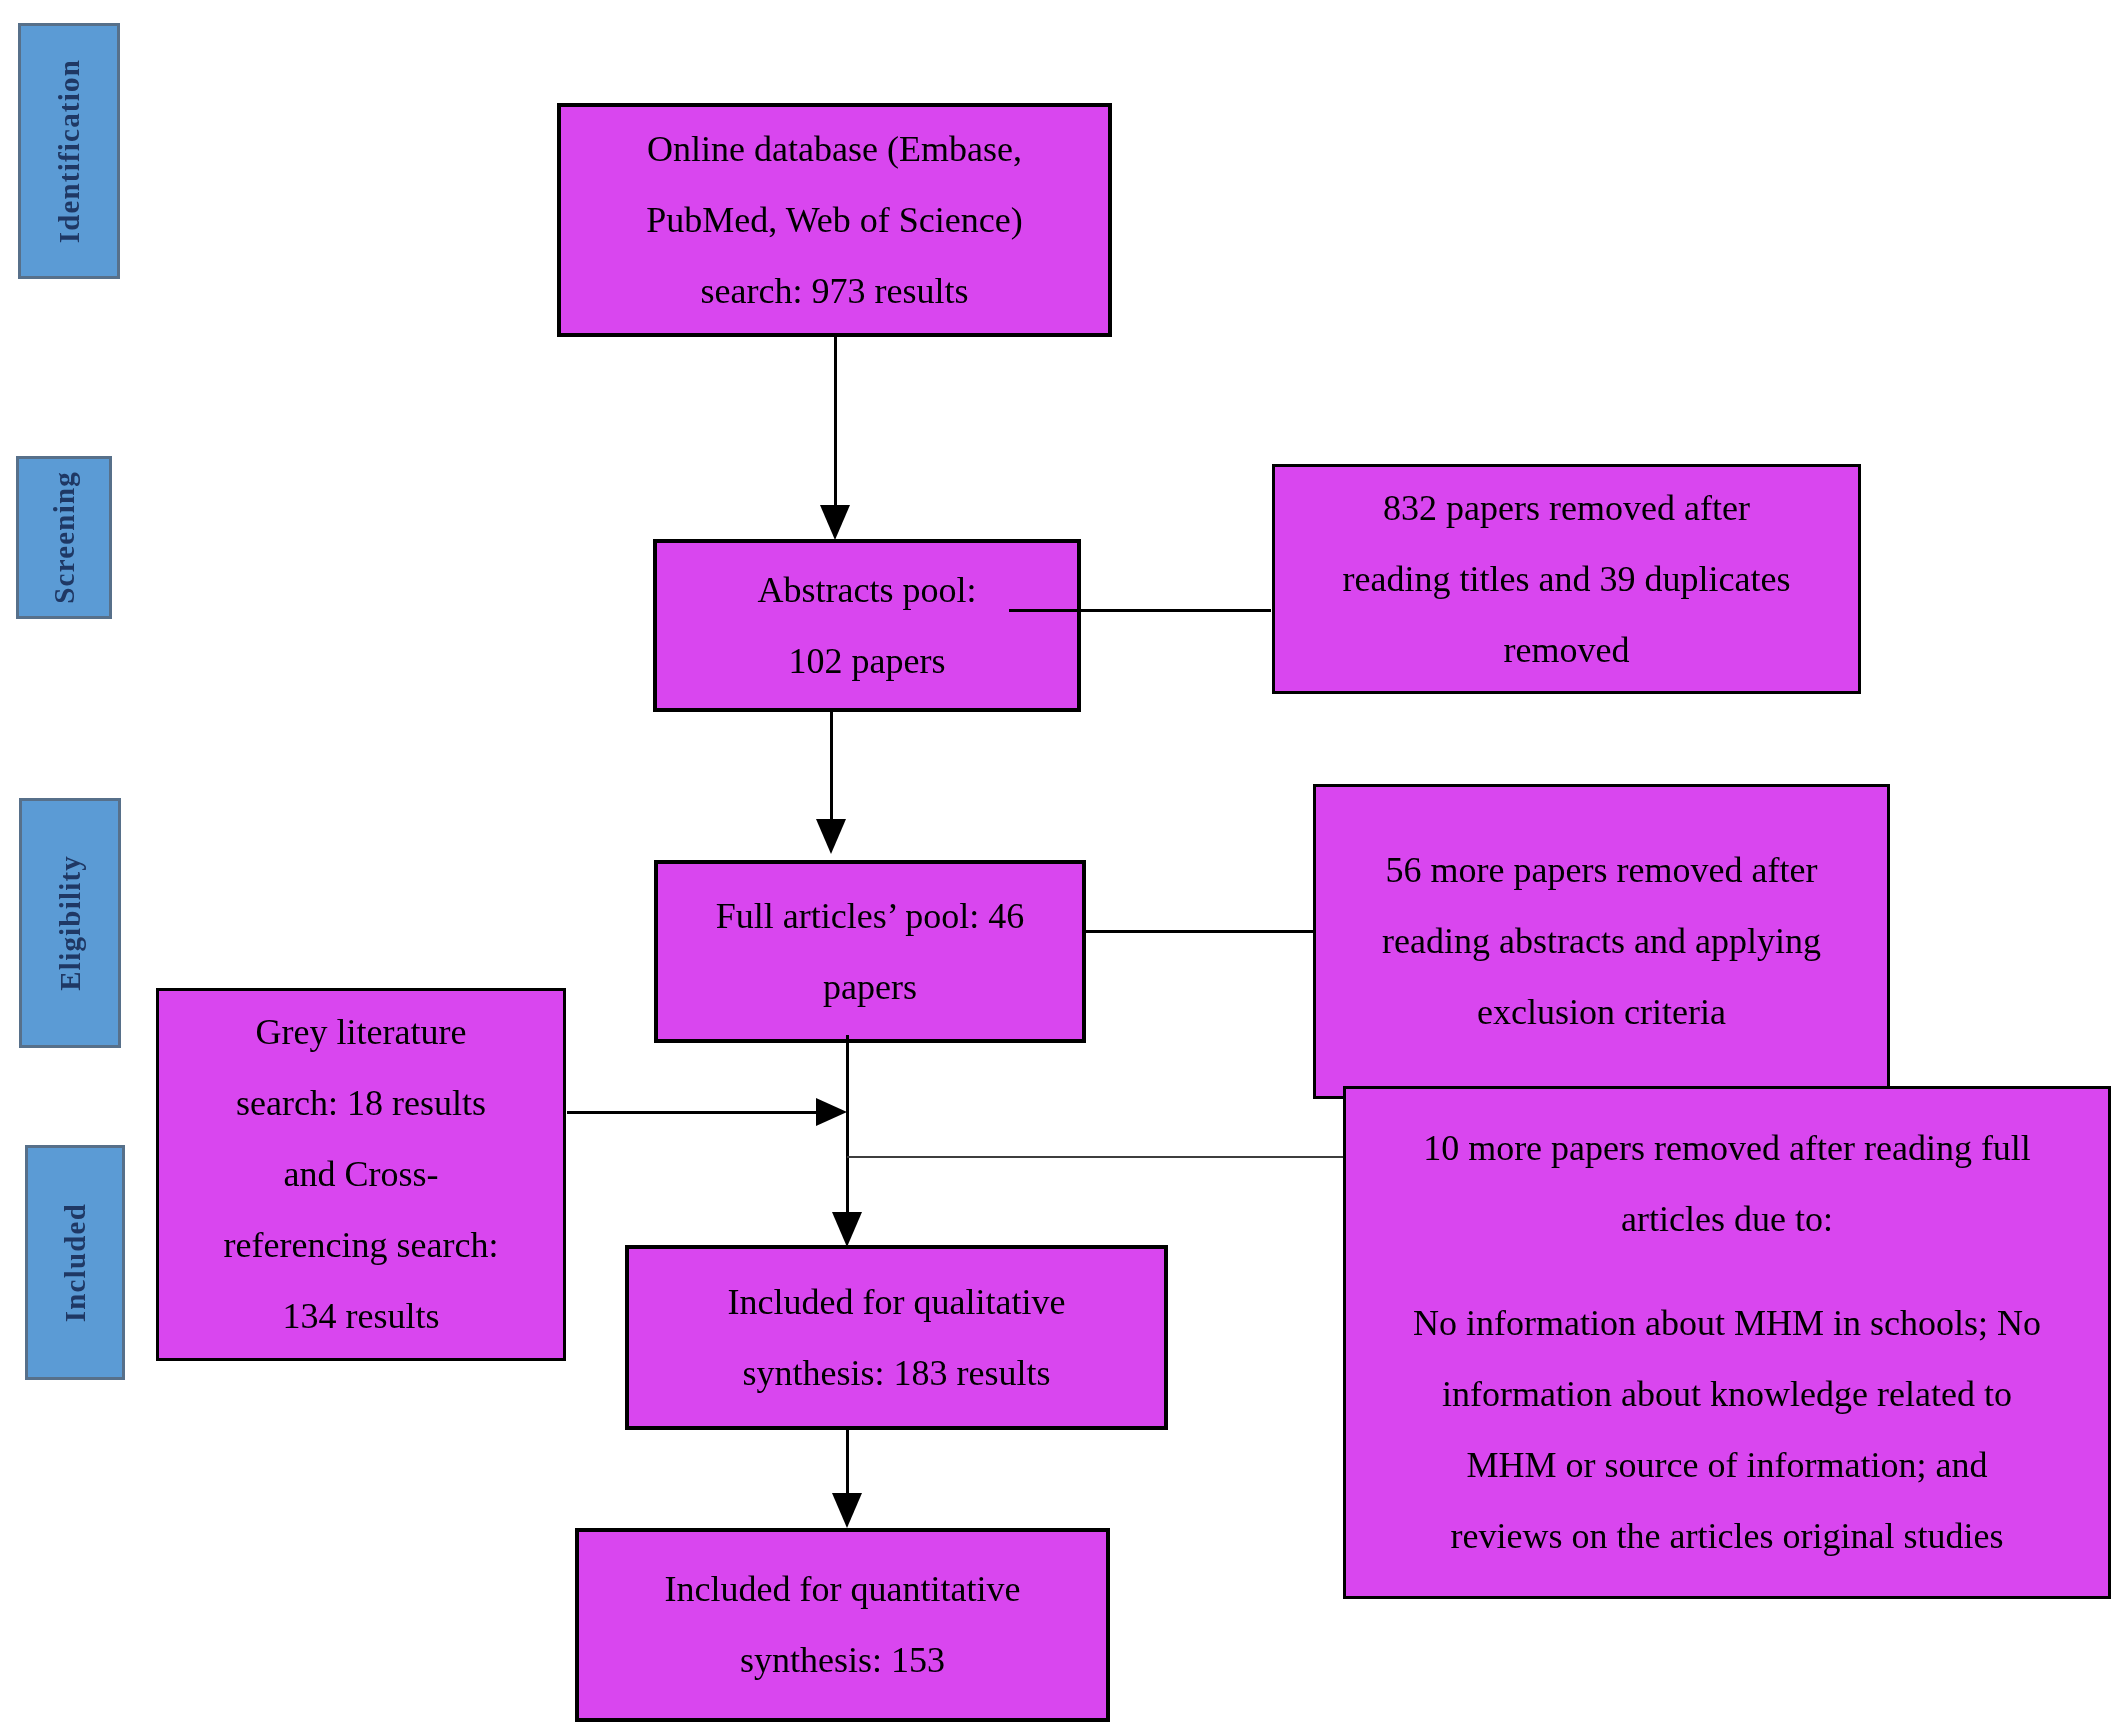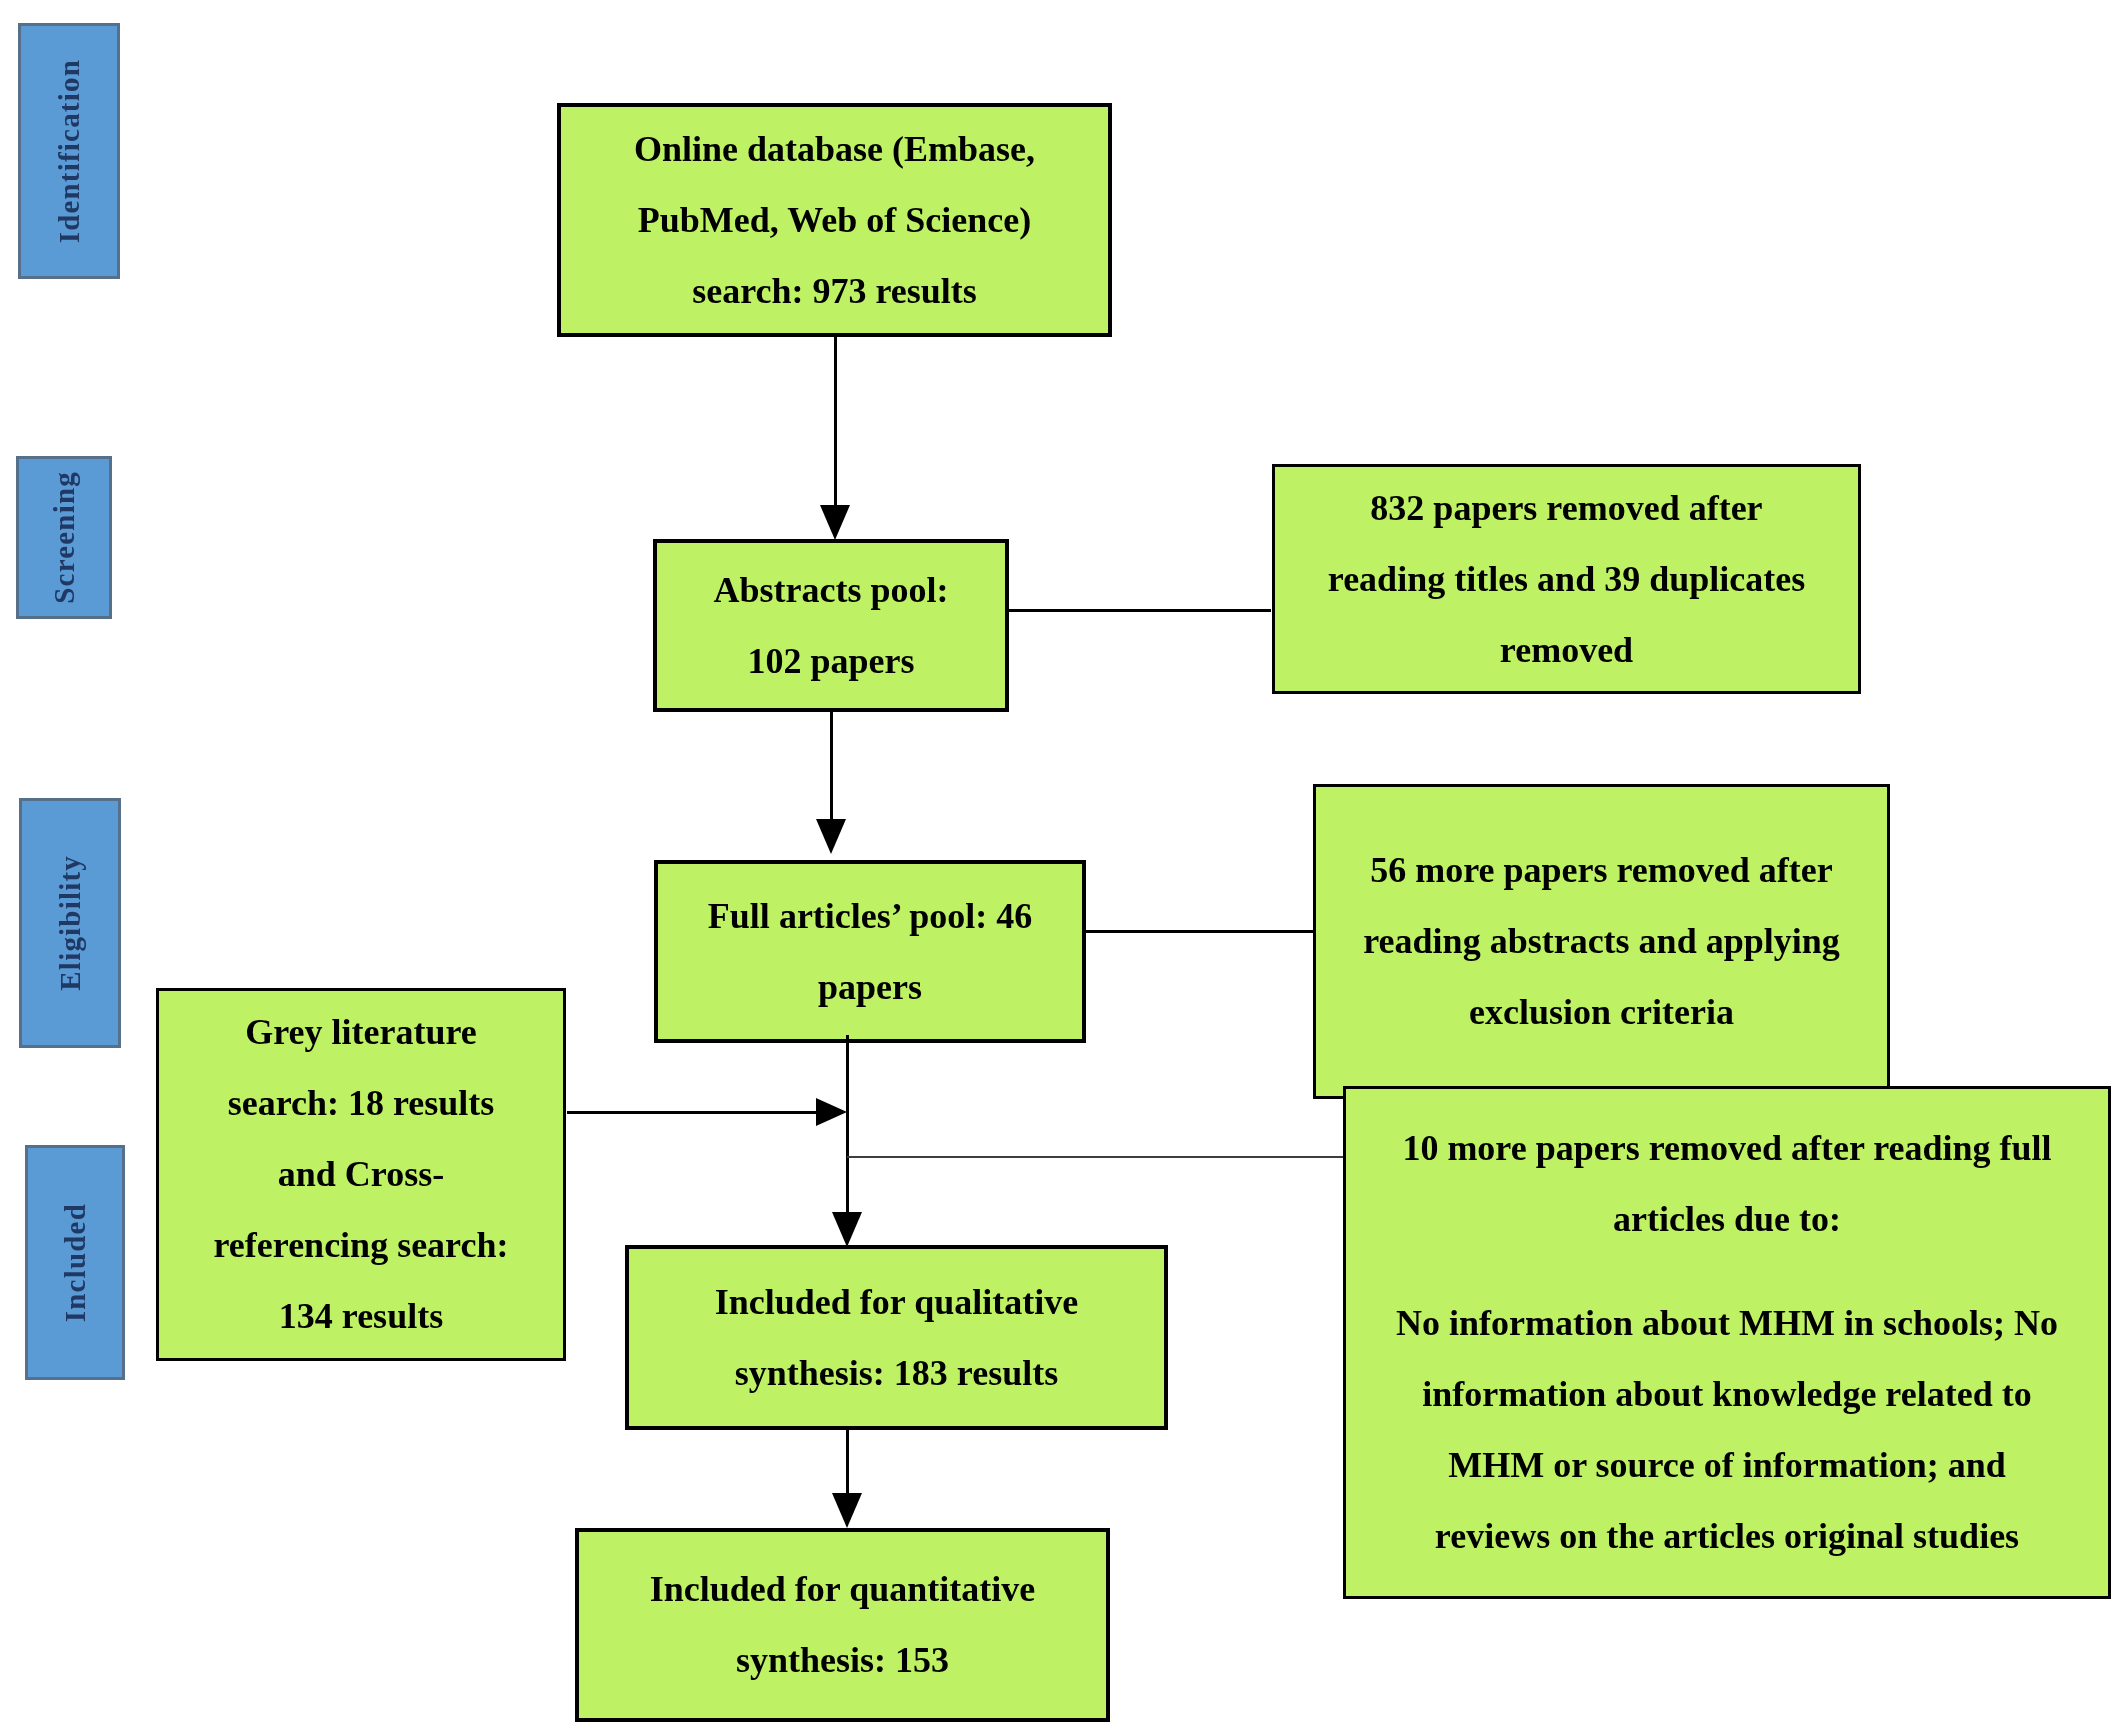--- a/index.html
+++ b/index.html
@@ -26,29 +26,28 @@
     transform: rotate(180deg);
     font-weight: bold;
     font-size: 29px;
     letter-spacing: 1.2px;
     color: #1f3864;
     white-space: nowrap;
   }
   
   .box {
     position: absolute;
-    background: #bef264;
+    background: #d946ef;
     border: 3.6px solid #000000;
     box-sizing: border-box;
     display: flex;
     flex-direction: column;
     align-items: center;
     justify-content: center;
     text-align: center;
-    font-weight: bold;
   }
   .box.thick { border-width: 4.8px; }
   .box-text {
     white-space: pre-line;
     font-size: 36px;
     line-height: 71px;
     color: #000000;
   }
   .para-gap { margin-bottom: 33px; }
   
@@ -89,21 +88,21 @@
   <div class="stage" style="left:25px; top:1145px; width:100px; height:235px;">
     <span class="stage-label">Included</span>
   </div>
 
   <div class="box thick" style="left:557px; top:103px; width:555px; height:234px;">
     <div class="box-text">Online database (Embase,
 PubMed, Web of Science)
 search: 973 results</div>
   </div>
 
-  <div class="box" style="left:653px; top:539px; width:356px; height:173px; border-width:4.2px;">
+  <div class="box" style="left:653px; top:539px; width:428px; height:173px; border-width:4.2px;">
     <div class="box-text">Abstracts pool:
 102 papers</div>
   </div>
 
   <div class="box" style="left:1272px; top:464px; width:589px; height:230px;">
     <div class="box-text">832 papers removed after
 reading titles and 39 duplicates
 removed</div>
   </div>
 

